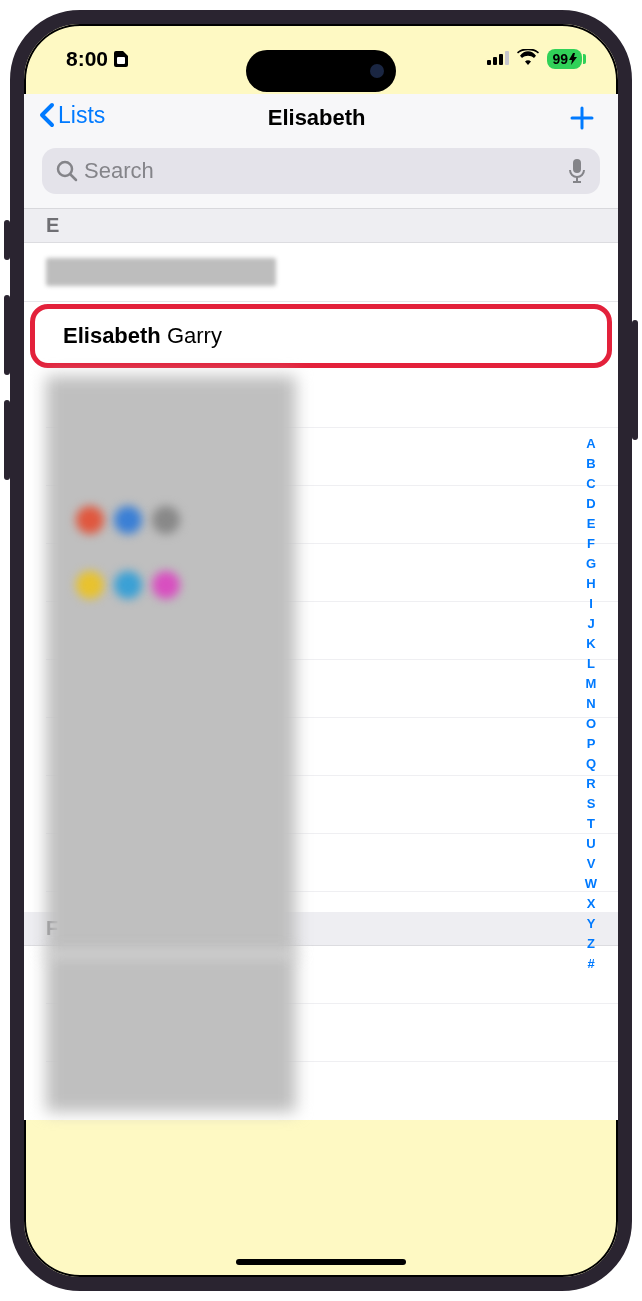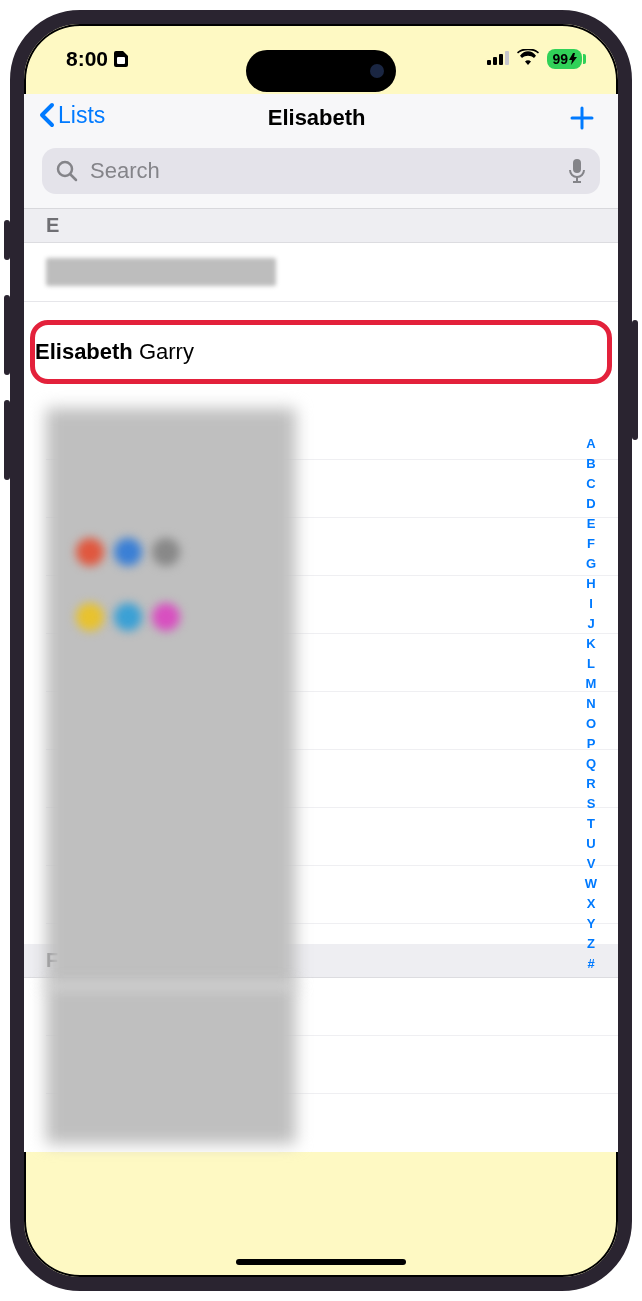--- a/index.html
+++ b/index.html
@@ -95,21 +95,21 @@
   .nav-title { font-size: 22px; font-weight: 600; color: #000; text-align: center; flex: 1; margin-left:-40px; }
   .add-button { color: #007aff; display:flex; }
 
   
   .search-wrap {
     padding: 0 18px 14px 18px;
     background: #f7f7f9;
     border-bottom: 1px solid #d8d8dc;
   }
   .search-field {
-    display: flex; align-items: center; gap: 12px;
+    display: flex; align-items: center; gap: 6px;
     background: #e4e3ea;
     border-radius: 14px;
     padding: 10px 14px;
   }
   .search-field .placeholder { color: #848489; font-size: 22px; flex: 1; }
   .search-icon, .mic-icon { color: #848489; display:flex; }
 
   
   .section-header {
     background: #eeeef2;
@@ -132,22 +132,22 @@
   }
   .row-content { height: 58px; display:flex; align-items:center; }
   .redacted {
     background: #bdbdbd;
     filter: blur(2px);
     border-radius: 2px;
   }
   .highlighted {
     border: 5px solid #e3213b;
     border-radius: 18px;
-    margin: 18px 6px;
-    padding: 0 0;
+    margin: 2px 6px;
+    padding: 0 28px;
     height: 64px;
   }
   .contact-name { font-size: 22px; color: #000; }
   .contact-name .first { font-weight: 700; }
   .contact-name .last { font-weight: 400; }
   .thin-line { border-bottom:1px solid #efeff2; height:58px; margin-left:22px; }
 
   
   .alpha-index {
     position: absolute;

